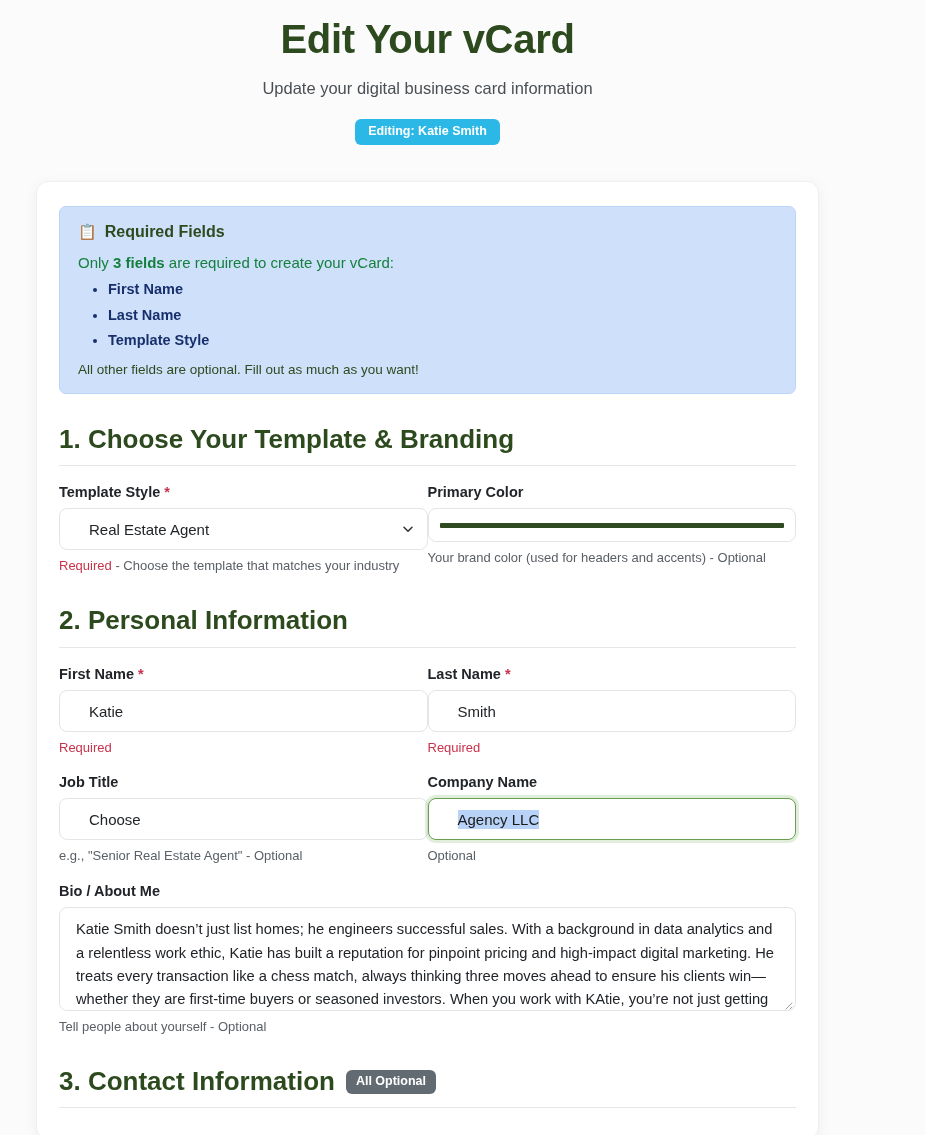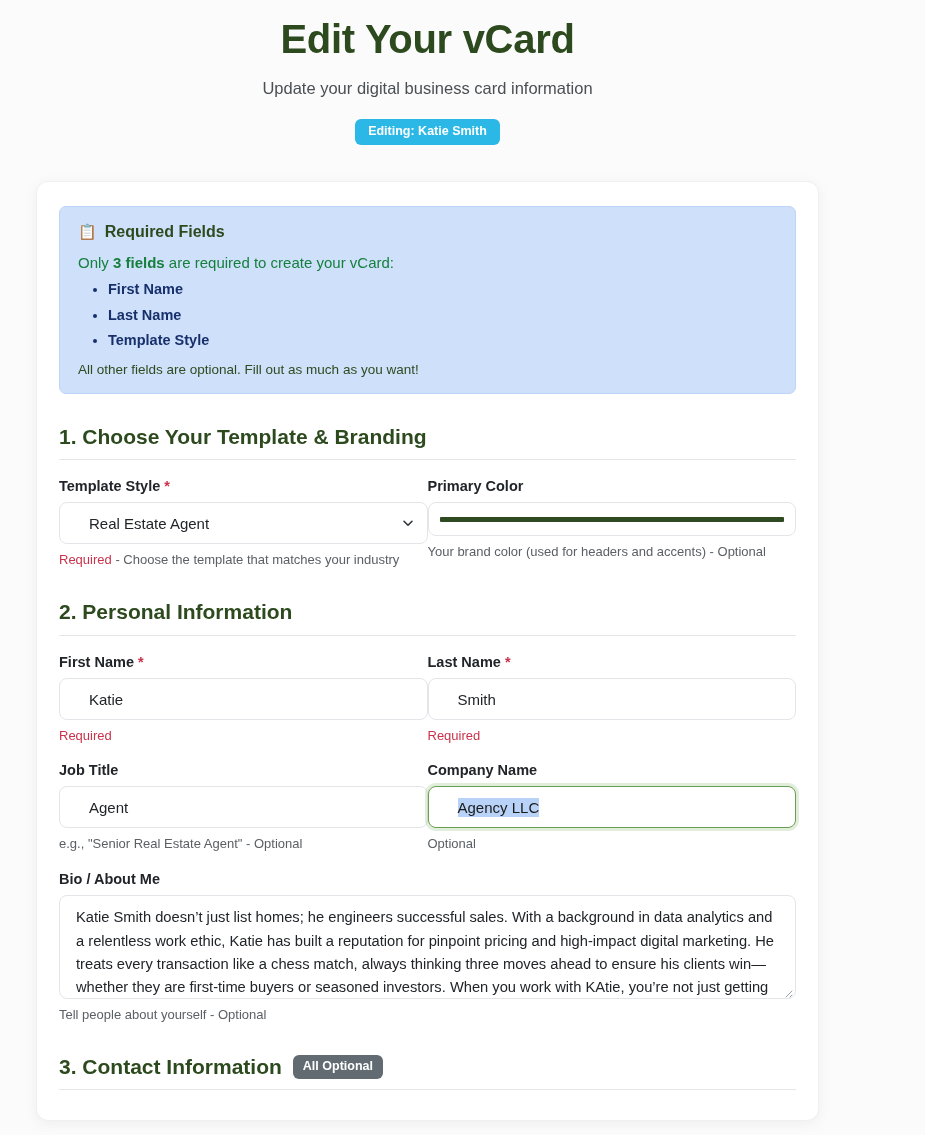--- a/index.html
+++ b/index.html
@@ -72,21 +72,21 @@
   .alert-foot { font-size: 13.5px; color: #2d4a1e; margin: 0; }
 
   
   .section { margin-top: 30px; }
   .section-head {
     display: flex; align-items: center; gap: 11px;
     padding-bottom: 10px;
     border-bottom: 1px solid #e6e6e6;
   }
   .section-title {
-    font-size: 21px; font-weight: bold; color: #2d4a1e;
+    font-size: 26px; font-weight: bold; color: #2d4a1e;
     margin: 0; line-height: 1.2;
   }
   .badge-gray {
     display: inline-block; background: #626a72; color: #fff;
     font-size: 12.5px; font-weight: bold;
     padding: 5px 10px; border-radius: 6px; line-height: 1.1;
   }
 
   
   .row {
@@ -245,21 +245,21 @@
             <span class="req-star">*</span>
           </label>
           <div class="input">Smith</div>
           <div class="help required-only">Required</div>
         </div>
       </div>
 
       <div class="row">
         <div class="col">
           <label class="field-label">Job Title</label>
-          <div class="input">Agent</div>
+          <div class="input">Choose</div>
           <div class="help">e.g., "Senior Real Estate Agent" - Optional</div>
         </div>
 
         <div class="col">
           <label class="field-label">Company Name</label>
           <div class="input focused"><span class="sel-text">Agency LLC</span></div>
           <div class="help">Optional</div>
         </div>
       </div>
 

